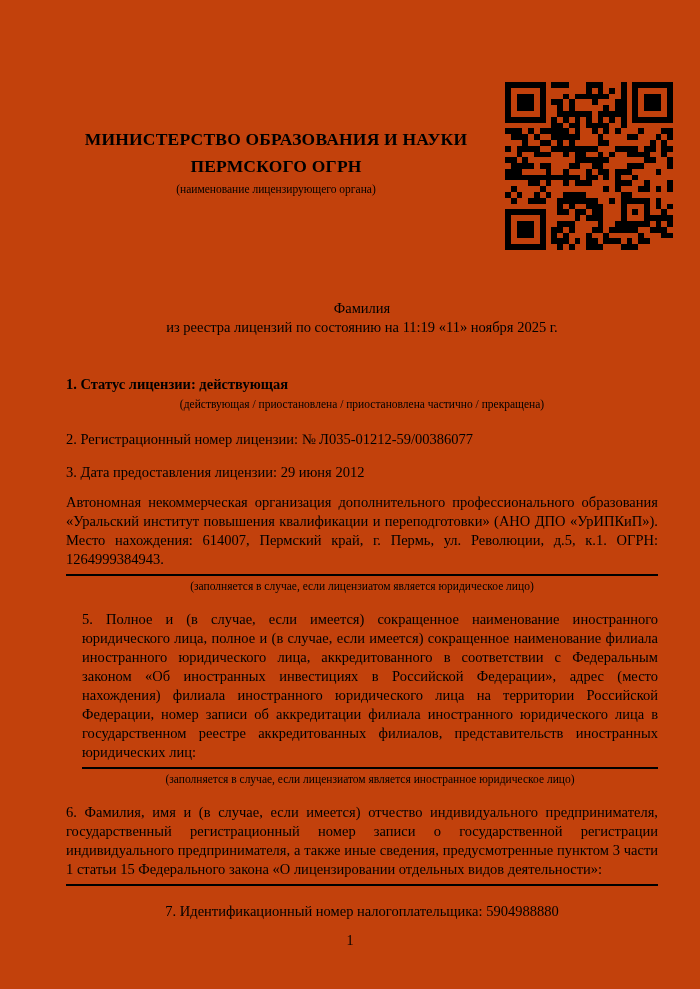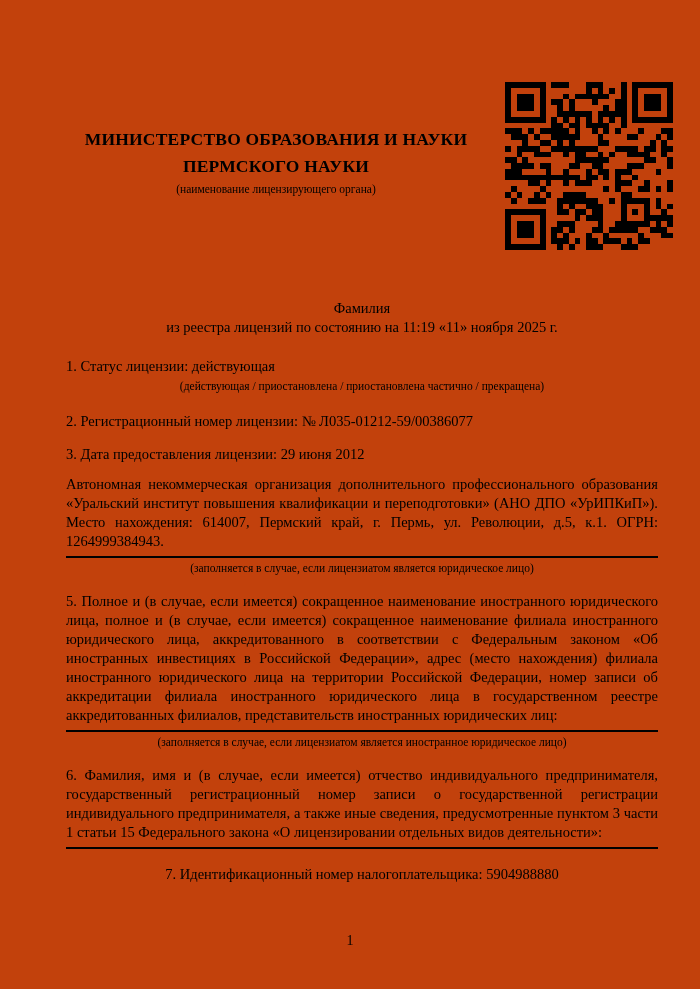--- a/index.html
+++ b/index.html
@@ -32,41 +32,41 @@
   .doc-title { margin-top:46px; text-align:center; font-size:14.5px; line-height:19px; }
   
   .item { font-size:14.5px; line-height:19px; }
   .just { text-align:justify; }
   .option-caption {
     font-size:11.5px; line-height:15px; margin-top:3px;
     text-align:center;
   }
   .rule { border-top:2px solid #000; height:0; margin-top:5px; }
   .fill-caption { font-size:11.5px; line-height:15px; margin-top:3px; text-align:center; }
-  .mt-title1 { margin-top:20px; }
+  .mt-title1 { margin-top:38px;font-weight:bold; }
   .mt-item2 { margin-top:18px; }
   .mt-item3 { margin-top:14px; }
   .mt-item4 { margin-top:11px; }
-  .mt-item5 { margin-top:16px; }
+  .mt-item5 { margin-top:16px;margin-left:16px; }
   .mt-item6 { margin-top:16px; }
   .mt-item7 { margin-top:16px;text-align:center; }
   .page-number {
     position:absolute; left:0; right:0; bottom:40px;
     text-align:center; font-size:14px;
   }
 </style>
 </head>
 <body>
 
 <div class="page">
 
   <div class="header">
     <div class="title-block">
       <div class="ministry-line">МИНИСТЕРСТВО ОБРАЗОВАНИЯ И НАУКИ</div>
-      <div class="ministry-line">ПЕРМСКОГО НАУКИ</div>
+      <div class="ministry-line">ПЕРМСКОГО ОГРН</div>
       <div class="ministry-caption">(наименование лицензирующего органа)</div>
     </div>
     <svg id="qr" class="qr" viewBox="0 0 29 29">
         <rect x="0" y="0" width="1" height="1"></rect>
         <rect x="1" y="0" width="1" height="1"></rect>
         <rect x="2" y="0" width="1" height="1"></rect>
         <rect x="3" y="0" width="1" height="1"></rect>
         <rect x="4" y="0" width="1" height="1"></rect>
         <rect x="5" y="0" width="1" height="1"></rect>
         <rect x="6" y="0" width="1" height="1"></rect>

